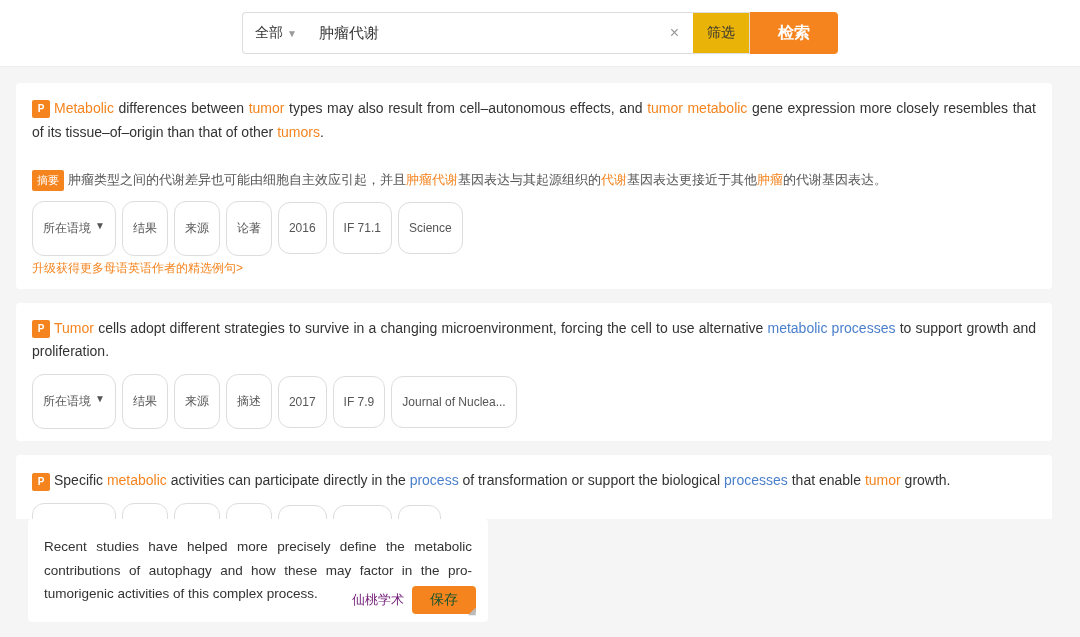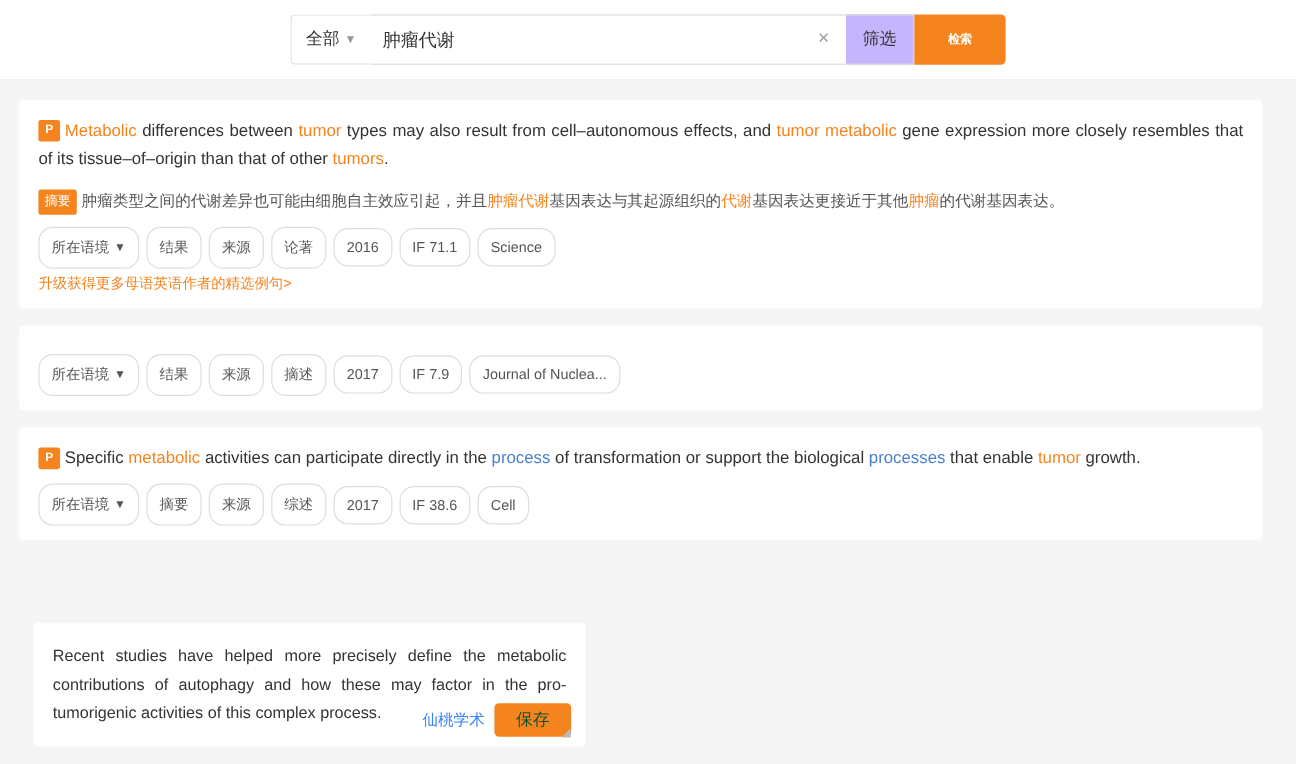--- a/index.html
+++ b/index.html
@@ -66,35 +66,35 @@
     }
     .search-clear {
       color: #999;
       cursor: pointer;
       font-size: 16px;
       margin-right: 4px;
     }
     .search-filter {
       border: 1px solid #ddd;
       border-left: none;
-      background: #c4b5fd;
+      background: #eab308;
       padding: 8px 14px;
       font-size: 14px;
       color: #333;
       height: 42px;
       display: flex;
       align-items: center;
       cursor: pointer;
     }
     .search-btn {
       background: #f5841f;
       color: #fff;
       border: none;
       padding: 8px 28px;
-      font-size: 10px;
+      font-size: 16px;
       font-weight: bold;
       height: 42px;
       border-radius: 0 4px 4px 0;
       cursor: pointer;
       white-space: nowrap;
     }
 
     
     .main-content {
       display: flex;
@@ -145,21 +145,21 @@
       color: #f5841f;
     }
     .result-en .highlight-blue {
       color: #4a7fcb;
     }
 
     .result-zh {
       font-size: 13px;
       color: #555;
       line-height: 1.7;
-      margin-top: 12px;
+      margin-top: 24px;
     }
     .result-zh .zh-tag {
       display: inline-block;
       background: #f5841f;
       color: #fff;
       font-size: 11px;
       padding: 1px 5px;
       border-radius: 2px;
       margin-right: 4px;
       vertical-align: middle;
@@ -170,24 +170,23 @@
 
     .result-tags {
       display: flex;
       flex-wrap: wrap;
       gap: 6px;
       margin-top: 10px;
       align-items: center;
     }
     .tag {
       display: flex;
-      align-items: center;
       border: 1px solid #ddd;
       border-radius: 12px;
-      padding: 8px 10px;
+      padding: 18px 10px;
       font-size: 12px;
       color: #555;
       background: #fff;
       cursor: pointer;
     }
     .tag .tag-arrow {
       margin-left: 4px;
       font-size: 10px;
     }
 
@@ -219,21 +218,21 @@
 
     .save-bar {
       position: absolute;
       bottom: 0;
       right: 0;
       display: flex;
       align-items: center;
       padding: 8px 12px;
     }
     .logo-mark {
-      color: #3b82f6;
+      color: #701a75;
       font-size: 13px;
       margin-right: 8px;
     }
     .save-btn {
       background: #f5841f;
       color: #14532d;
       border: none;
       border-radius: 4px;
       padding: 5px 18px;
       font-size: 14px;
@@ -288,20 +287,23 @@
         <span class="tag">来源</span>
         <span class="tag">论著</span>
         <span class="tag">2016</span>
         <span class="tag">IF 71.1</span>
         <span class="tag">Science</span>
       </div>
       <a class="upgrade-link">升级获得更多母语英语作者的精选例句&gt;</a>
     </div>
 
     <div class="result-card">
+      <div class="result-en">
+        <span class="result-icon">P</span><span class="highlight-orange">Tumor</span><span> cells adopt different strategies to survive in a changing microenvironment, forcing the cell to use alternative </span><span class="highlight-blue">metabolic processes</span><span> to support growth and proliferation.</span>
+      </div>
       <div class="result-tags">
         <span class="tag">所在语境<span class="tag-arrow">▼</span></span>
         <span class="tag">结果</span>
         <span class="tag">来源</span>
         <span class="tag">摘述</span>
         <span class="tag">2017</span>
         <span class="tag">IF 7.9</span>
         <span class="tag">Journal of Nuclea...</span>
       </div>
     </div>

